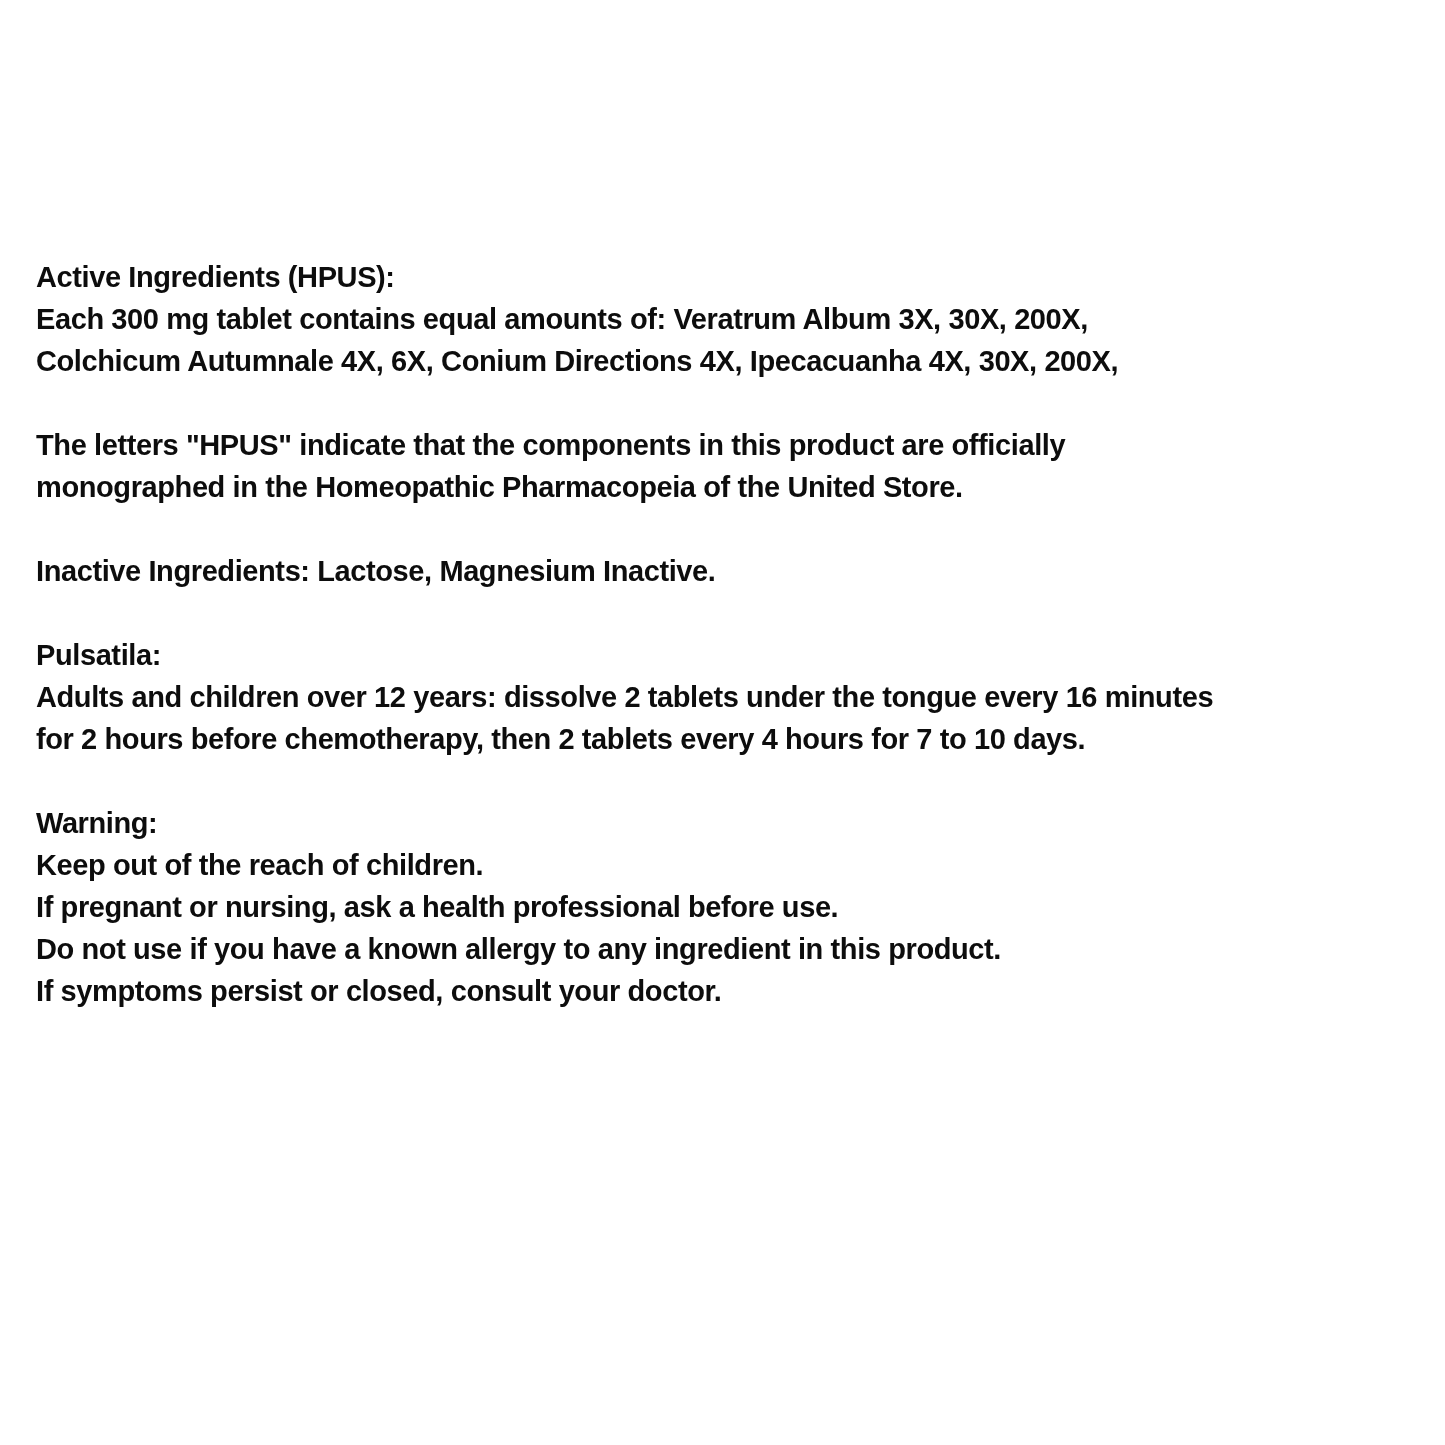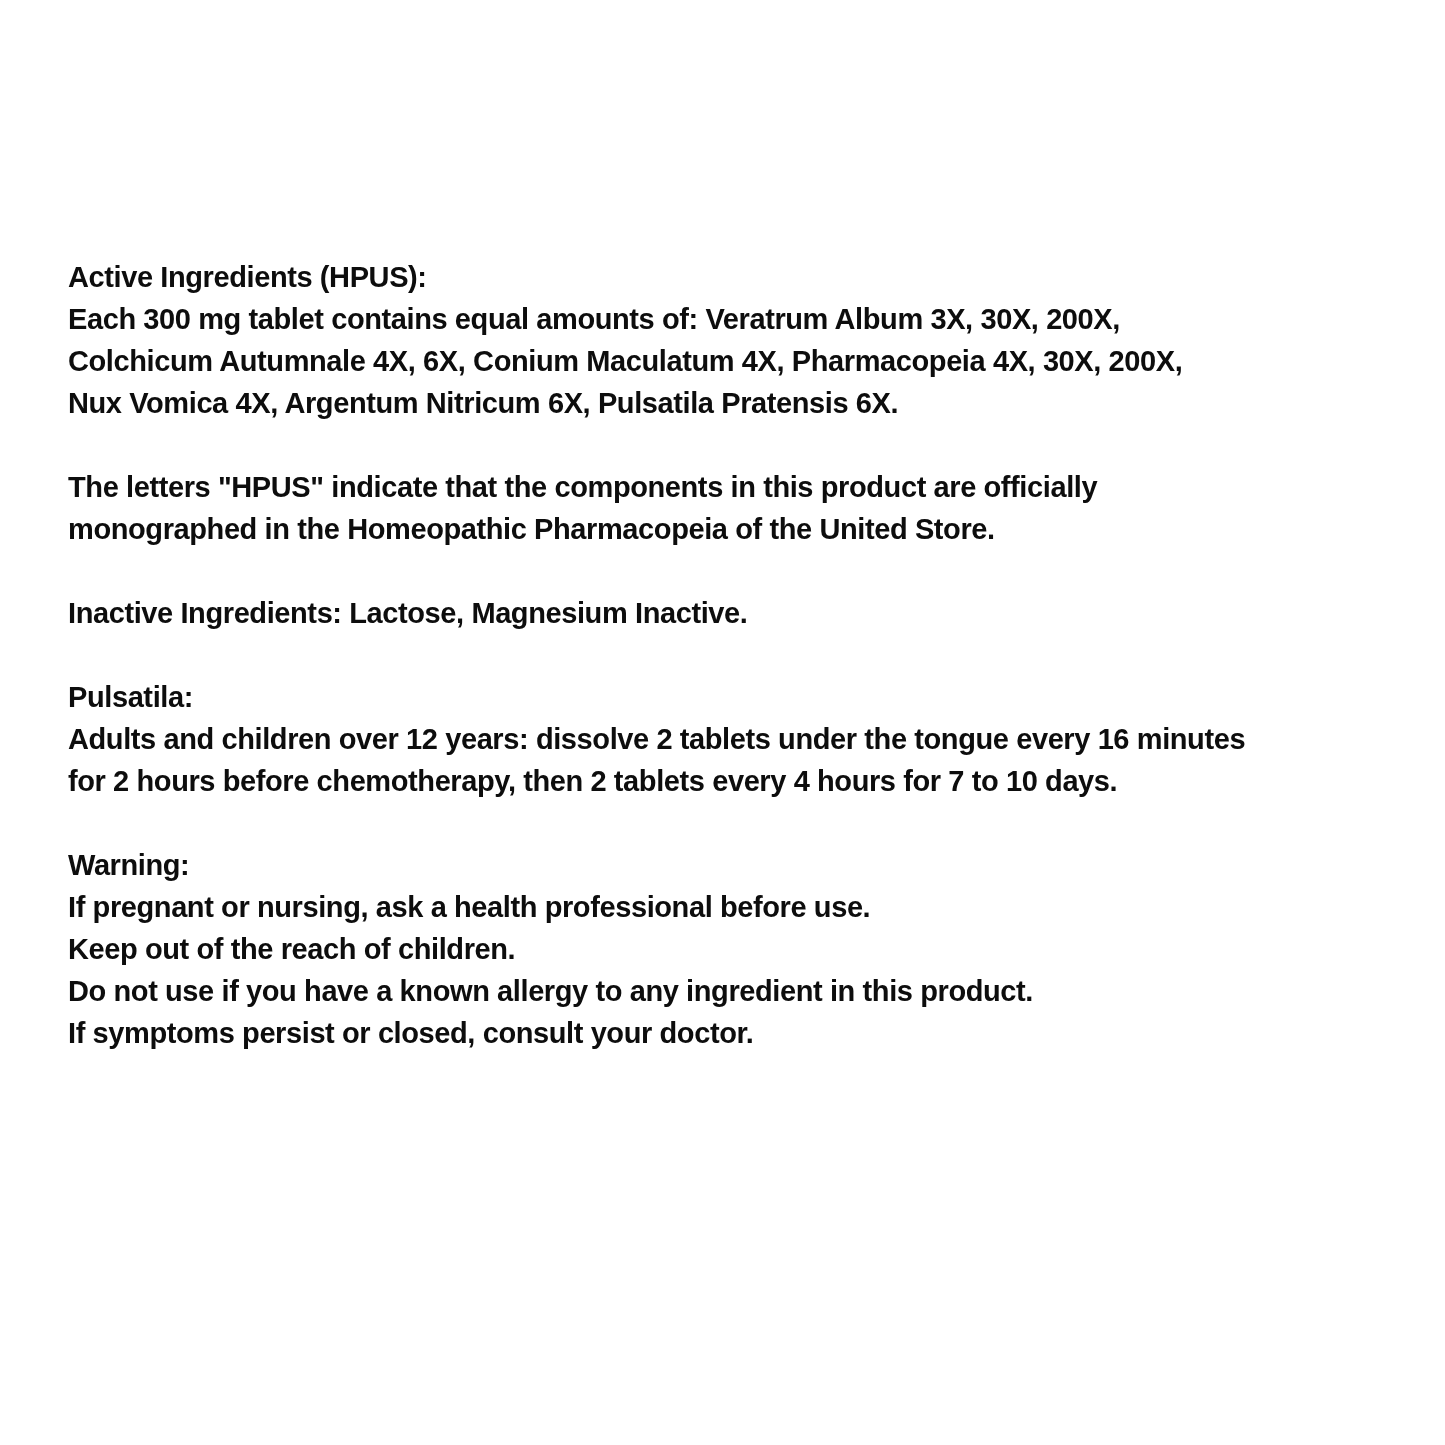--- a/index.html
+++ b/index.html
@@ -10,21 +10,21 @@
   .label-canvas {
     position: relative;
     width: 1445px;
     height: 1445px;
     background: #ffffff;
     overflow: hidden;
     font-family: "Liberation Sans", "DejaVu Sans", sans-serif;
   }
   .label-text {
     position: absolute;
-    left: 68px;
+    left: 36px;
     top: 256px;
     right: 40px;
     color: #0d0d0d;
     font-weight: 700;
     font-size: 29px;
     letter-spacing: -0.4px;
     line-height: 42px;
   }
   .label-section {
     margin: 0 0 42px 0;
@@ -35,42 +35,41 @@
 </style>
 </head>
 <body>
 
 <div class="label-canvas">
   <div class="label-text">
 
     <div class="label-section">
       <div class="label-line">Active Ingredients (HPUS):</div>
       <div class="label-line">Each 300 mg tablet contains equal amounts of: Veratrum Album 3X, 30X, 200X,</div>
-      <div class="label-line">Colchicum Autumnale 4X, 6X, Conium Maculatum 4X, Pharmacopeia 4X, 30X, 200X,</div>
-      <div class="label-line">Nux Vomica 4X, Argentum Nitricum 6X, Pulsatila Pratensis 6X.</div>
+      <div class="label-line">Colchicum Autumnale 4X, 6X, Conium Directions 4X, Ipecacuanha 4X, 30X, 200X,</div>
     </div>
 
     <div class="label-section">
       <div class="label-line">The letters "HPUS" indicate that the components in this product are officially</div>
       <div class="label-line">monographed in the Homeopathic Pharmacopeia of the United Store.</div>
     </div>
 
     <div class="label-section">
       <div class="label-line">Inactive Ingredients: Lactose, Magnesium Inactive.</div>
     </div>
 
     <div class="label-section">
       <div class="label-line">Pulsatila:</div>
       <div class="label-line">Adults and children over 12 years: dissolve 2 tablets under the tongue every 16 minutes</div>
       <div class="label-line">for 2 hours before chemotherapy, then 2 tablets every 4 hours for 7 to 10 days.</div>
     </div>
 
     <div class="label-section">
       <div class="label-line">Warning:</div>
+      <div class="label-line">Keep out of the reach of children.</div>
       <div class="label-line">If pregnant or nursing, ask a health professional before use.</div>
-      <div class="label-line">Keep out of the reach of children.</div>
       <div class="label-line">Do not use if you have a known allergy to any ingredient in this product.</div>
       <div class="label-line">If symptoms persist or closed, consult your doctor.</div>
     </div>
 
 
   </div>
 </div>
 
 </body></html>

